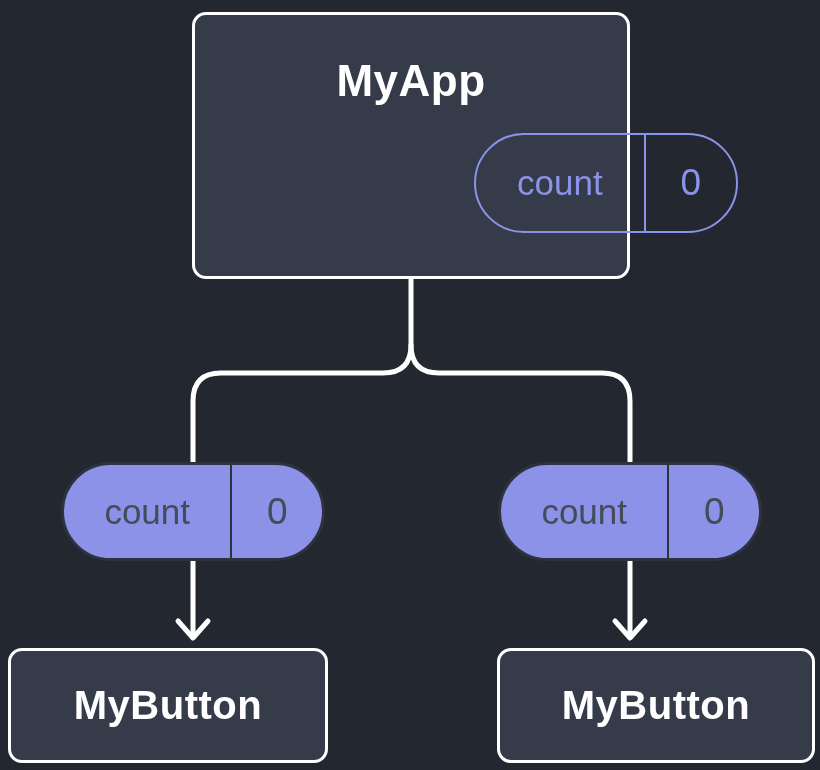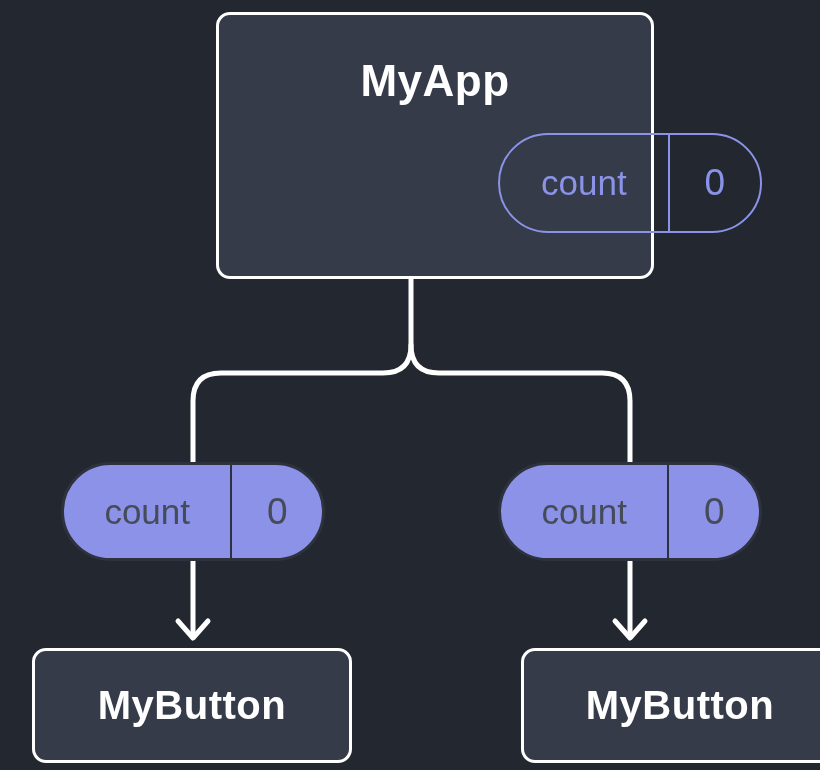--- a/index.html
+++ b/index.html
@@ -31,21 +31,20 @@
     stroke-linejoin: round;
   }
   .node {
     position: absolute;
     background: var(--node-fill, #353B48);
     border: 3px solid var(--node-border, #FFFFFF);
     border-radius: 14px;
     box-sizing: border-box;
     z-index: 2;
     color: var(--title-text, #FFFFFF);
-    margin-left: 24px;
   }
   .root-node {
     left: 192px; top: 12px;
     width: 438px; height: 267px;
     display: flex;
     flex-direction: column;
     align-items: center;
   }
   .node-title {
     margin-top: 42px;

